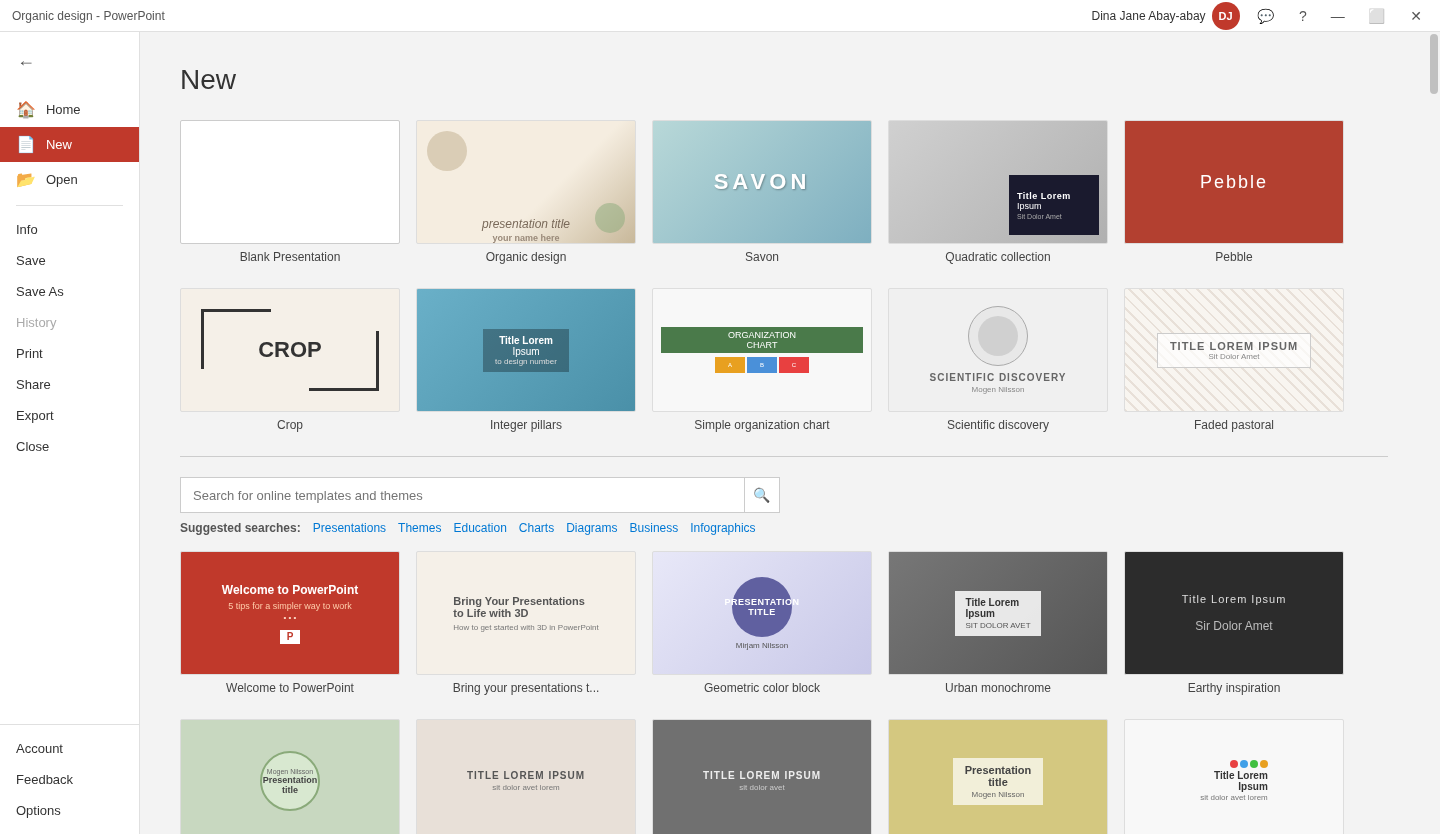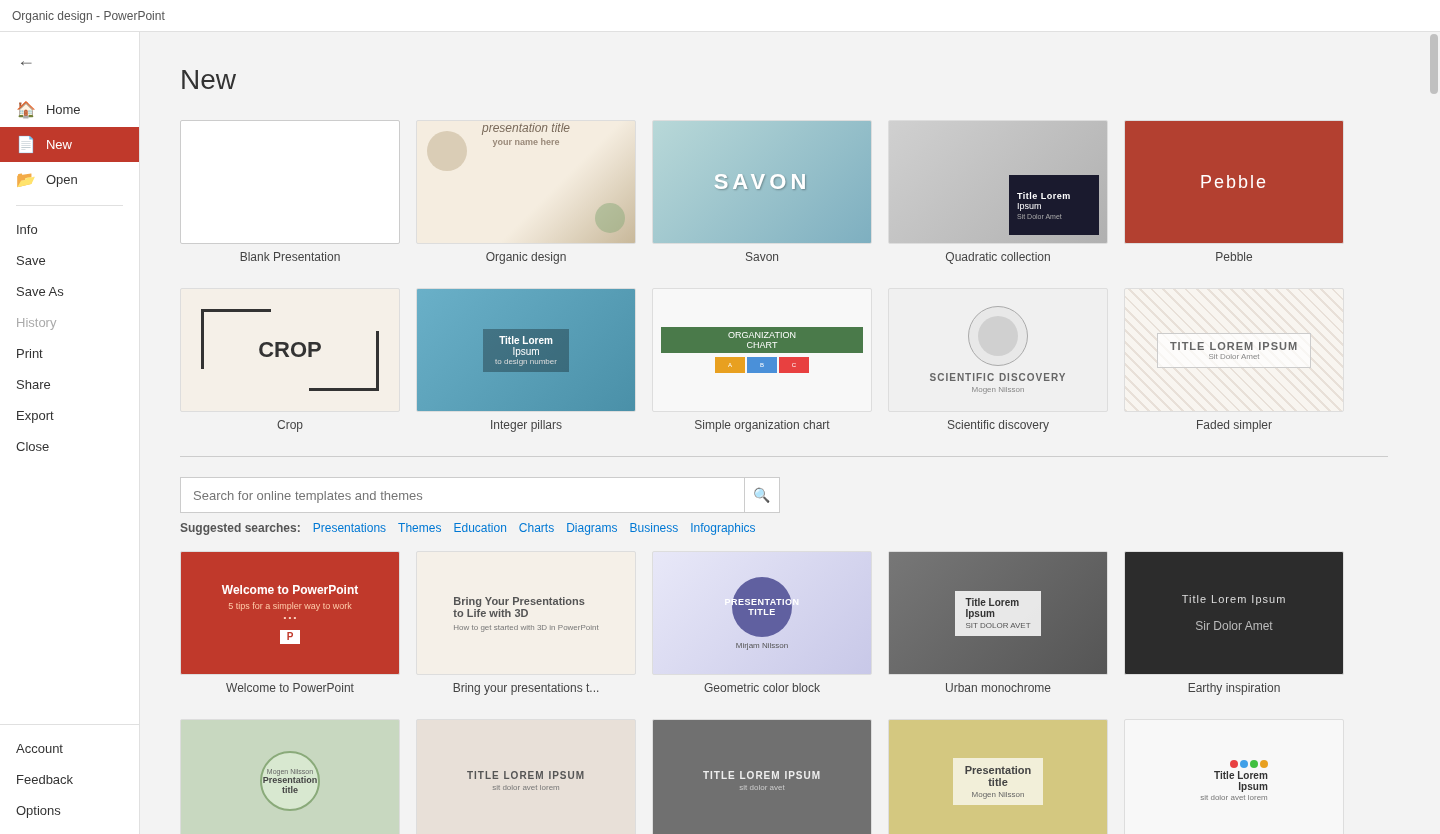--- a/index.html
+++ b/index.html
@@ -203,21 +203,21 @@
       font-size: 12px;
       color: #0078d4;
       cursor: pointer;
       text-decoration: none;
     }
 
     
     .tmpl-blank { background: #fff; border: 1px solid #ccc; }
     .tmpl-organic {
       background: linear-gradient(135deg, #f5ede0 60%, #c8b89a 100%);
-      display: flex; align-items: flex-start; justify-content: center;
+      display: flex; align-items: flex-end; justify-content: center;
     }
     .tmpl-savon {
       background: linear-gradient(135deg, #b8d8d8 0%, #7eafc0 100%);
       display: flex; align-items: center; justify-content: center;
     }
     .tmpl-quadratic {
       background: linear-gradient(135deg, #d0d0d0 0%, #b0b0b0 100%);
       display: flex; align-items: flex-end; justify-content: flex-end;
     }
     .tmpl-pebble {
@@ -346,20 +346,31 @@
       display: flex;
       flex-direction: column;
       align-items: center;
     }
   </style>
 </head>
 <body>
 
 <div class="titlebar">
   <div style="font-size:12px;color:#555;">Organic design - PowerPoint</div>
+  <div class="titlebar-right">
+    <div class="titlebar-user">
+      <span>Dina Jane Abay-abay</span>
+      <div class="avatar">DJ</div>
+    </div>
+    <button class="titlebar-btn" title="Comments">💬</button>
+    <button class="titlebar-btn" title="Help">?</button>
+    <button class="titlebar-btn">—</button>
+    <button class="titlebar-btn">⬜</button>
+    <button class="titlebar-btn close">✕</button>
+  </div>
 </div>
 
 <div class="app-body">
 
   <div class="sidebar">
     <div class="sidebar-top">
       <div class="sidebar-back">←</div>
     </div>
 
     <div class="sidebar-nav">
@@ -515,21 +526,21 @@
         <span class="template-name">Scientific discovery</span>
       </div>
 
       <div class="template-item">
         <div class="template-thumb tmpl-faded" style="background-image:repeating-linear-gradient(45deg, #e8e0d8 0px, #e8e0d8 2px, transparent 2px, transparent 8px);">
           <div class="faded-box">
             <div style="font-size:11px;font-weight:700;color:#666;letter-spacing:1px;text-align:center;">TITLE LOREM IPSUM</div>
             <div style="font-size:8px;color:#888;text-align:center;">Sit Dolor Amet</div>
           </div>
         </div>
-        <span class="template-name">Faded simpler</span>
+        <span class="template-name">Faded pastoral</span>
       </div>
 
     </div>
 
     <hr class="template-divider">
 
     <div class="search-section">
       <div class="search-row">
         <input type="text" class="search-input" placeholder="Search for online templates and themes" style="">
         <button class="search-btn">🔍</button>

